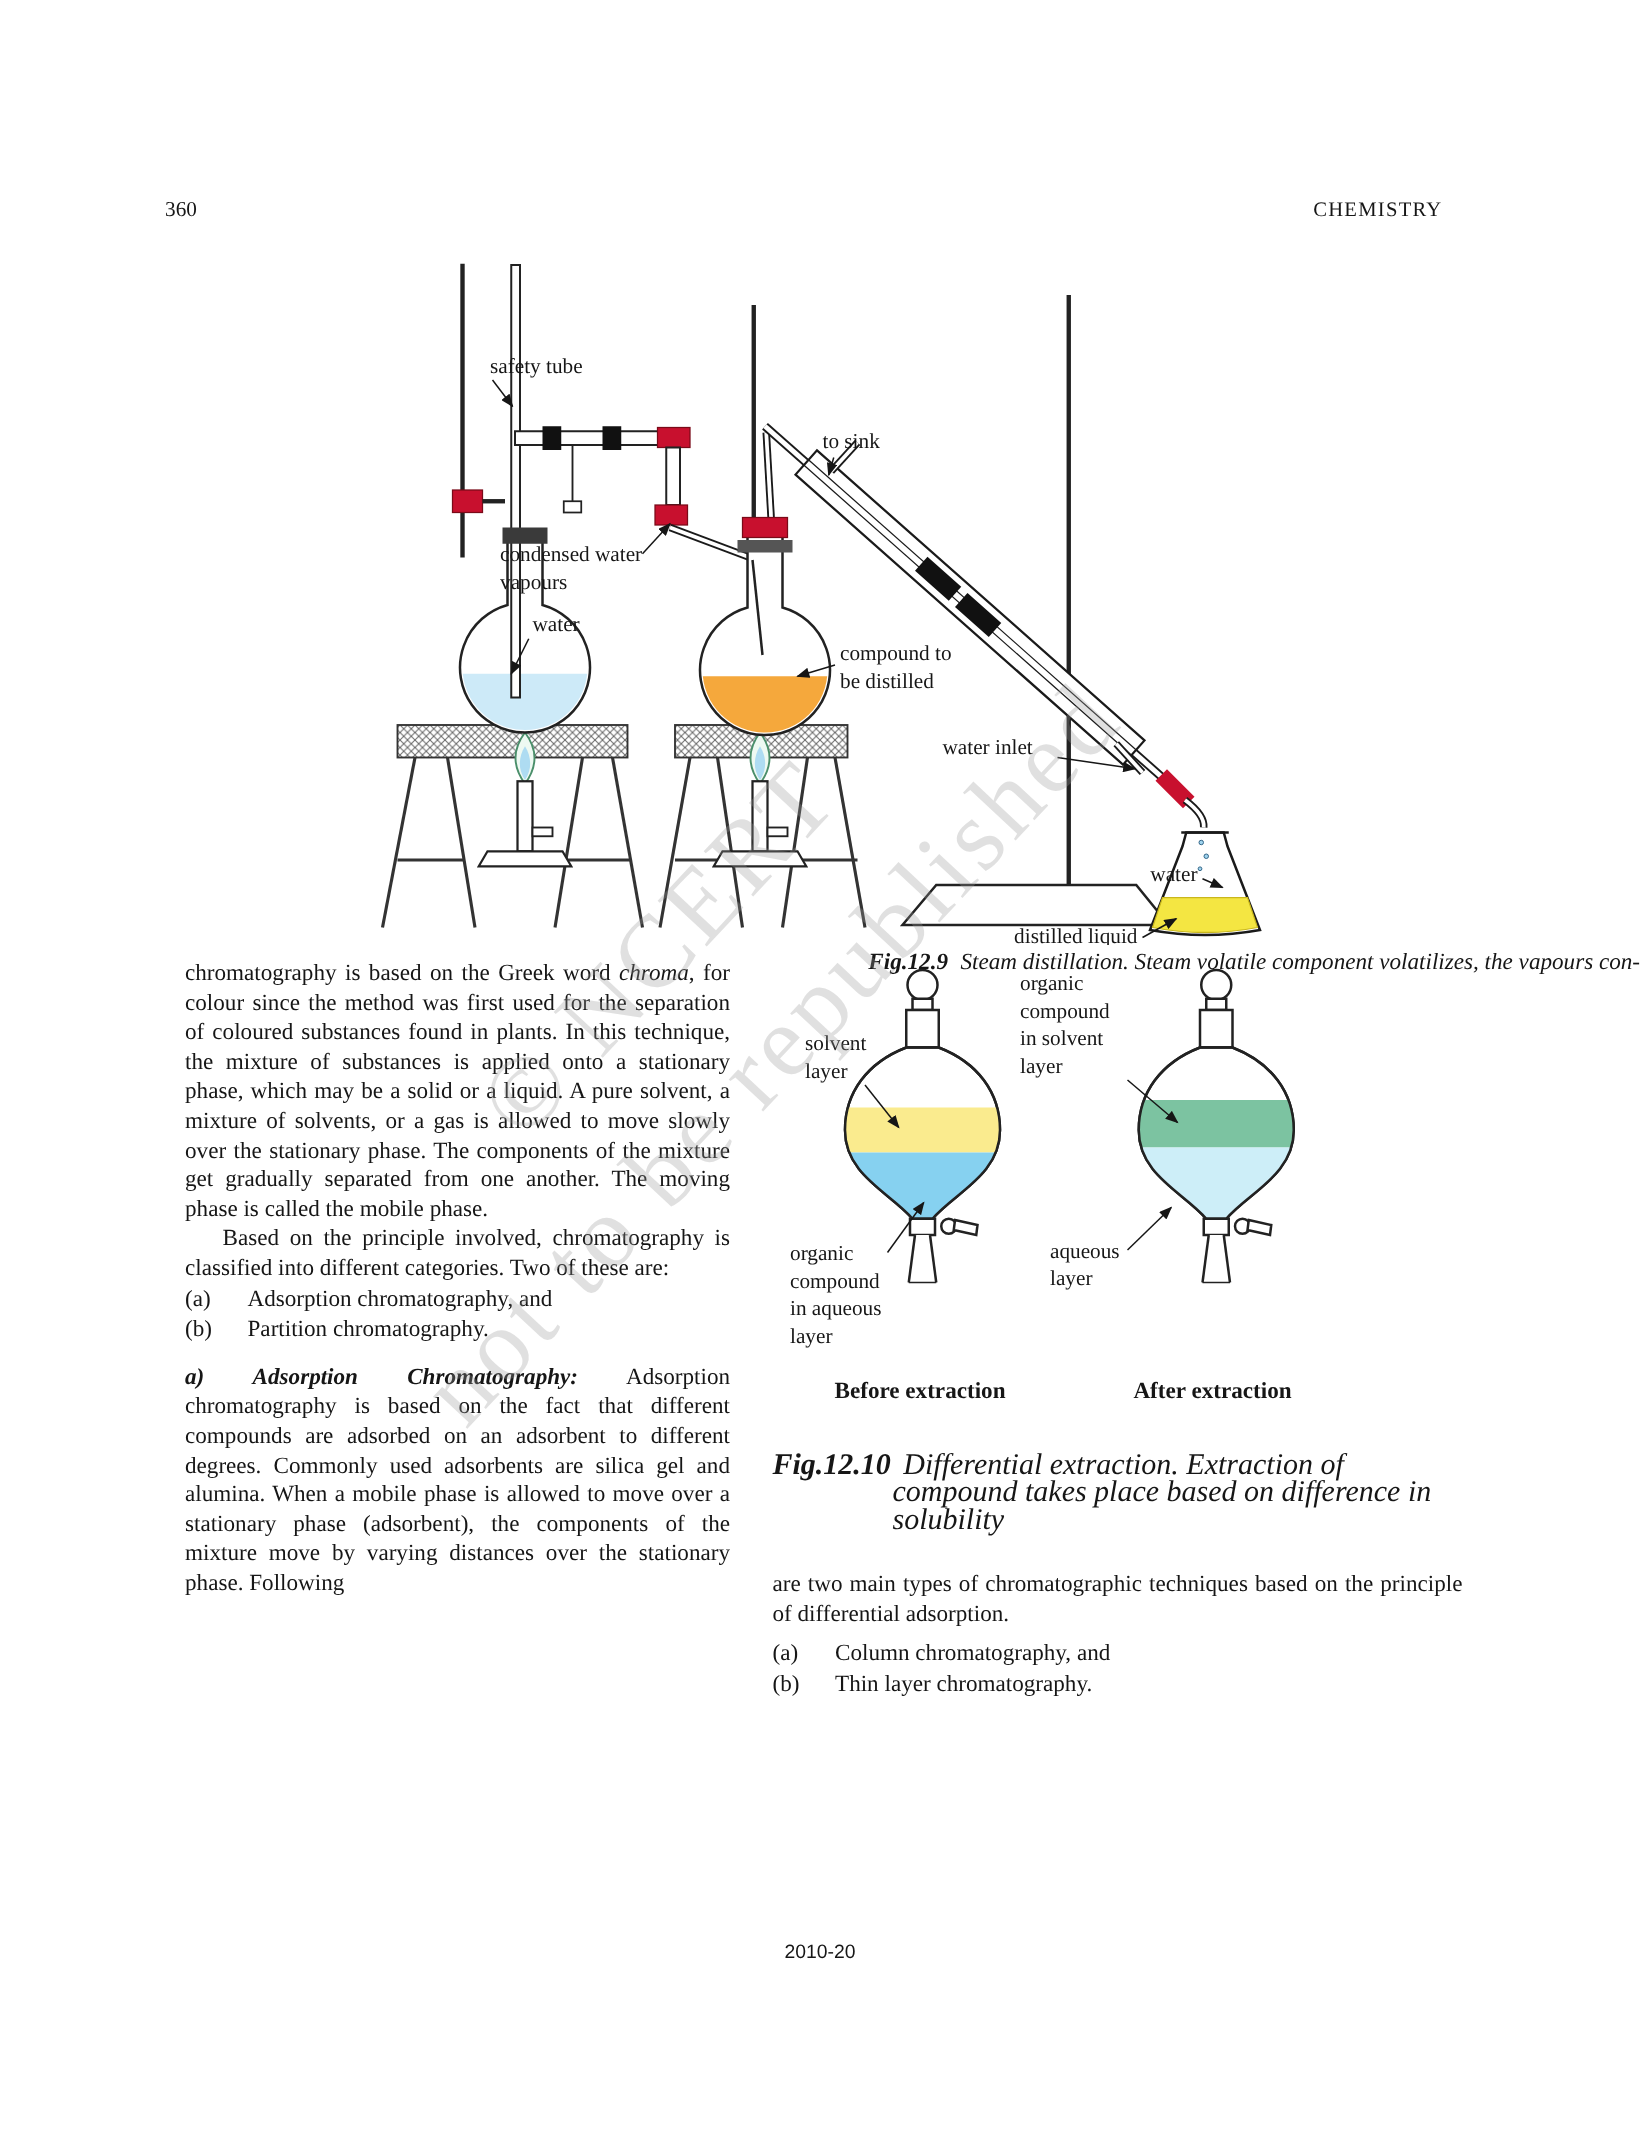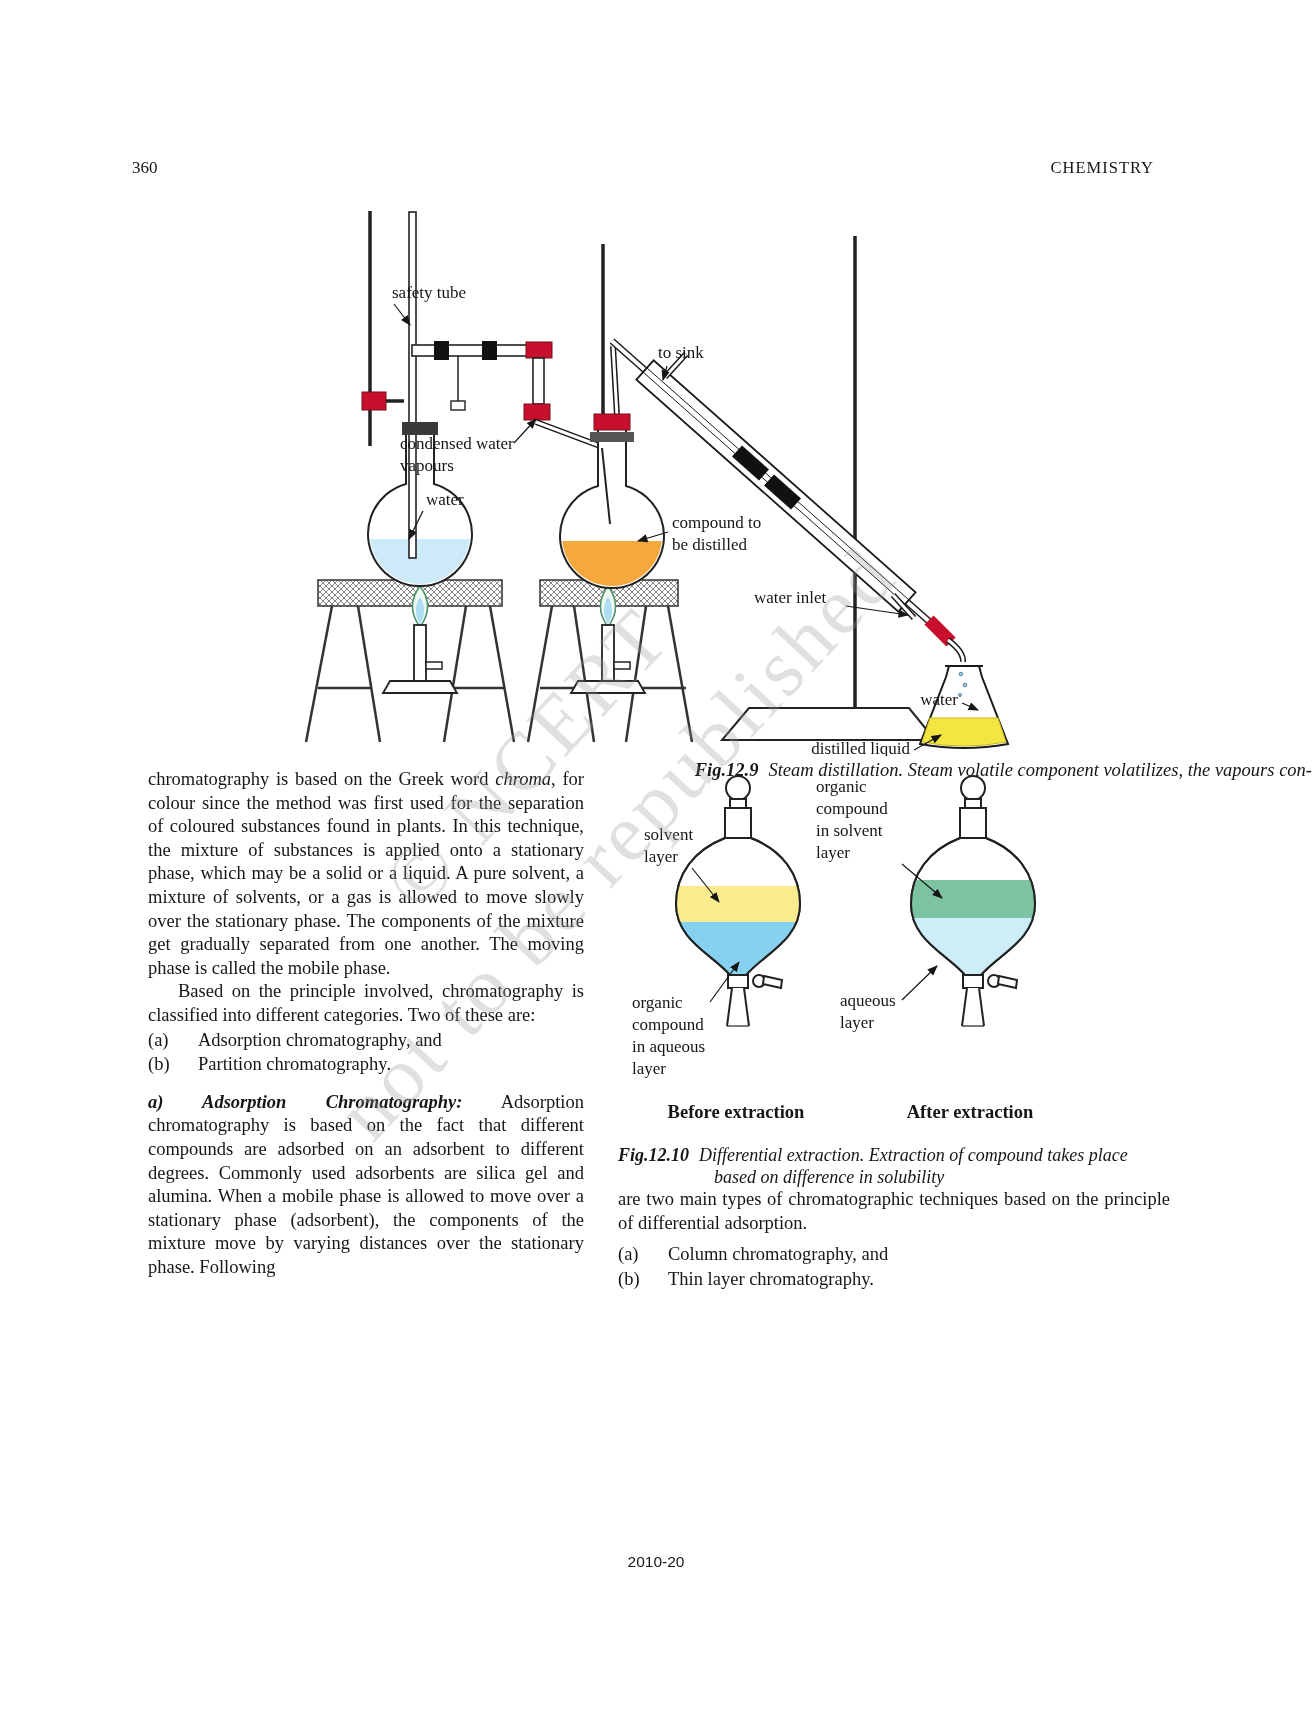--- a/index.html
+++ b/index.html
@@ -31,23 +31,23 @@
   .col-left  { width:436px; }
   .col-right { width:552px; }
 
   .body-para { font-size:18.5px; line-height:23.6px; text-align:justify; }
   .indent { text-indent:30px; }
   .list-item { display:flex; font-size:18.5px; line-height:23.6px; margin:1px 0; }
   .list-item .marker { flex:0 0 50px; }
   .heading-para { margin-top:14px; }
   .hd { font-weight:bold; font-style:italic; }
 
-  .fig-caption2 { margin-top:12px; font-size:18px; font-style:italic; line-height:22px;
+  .fig-caption2 { margin-top:28px; font-size:24px; font-style:italic; line-height:22px;
     padding-left:96px; text-indent:-96px; }
-  .col-right .body-para { }
+  .col-right .body-para { margin-top:30px; }
   .col-right .list-block { margin-top:8px; }
 
   .page-footer { position:absolute; top:1553px; left:0; width:1312px; text-align:center;
     font-size:15.5px; font-family:"Liberation Sans", sans-serif; }
 
   svg text { font-family:"Liberation Serif", serif; font-size:17px; fill:#161616; }
   svg .bold-label { font-weight:bold; font-size:18.5px; }
   .arrow { stroke:#161616; stroke-width:1.2; fill:none; }
 </style>
 </head>

